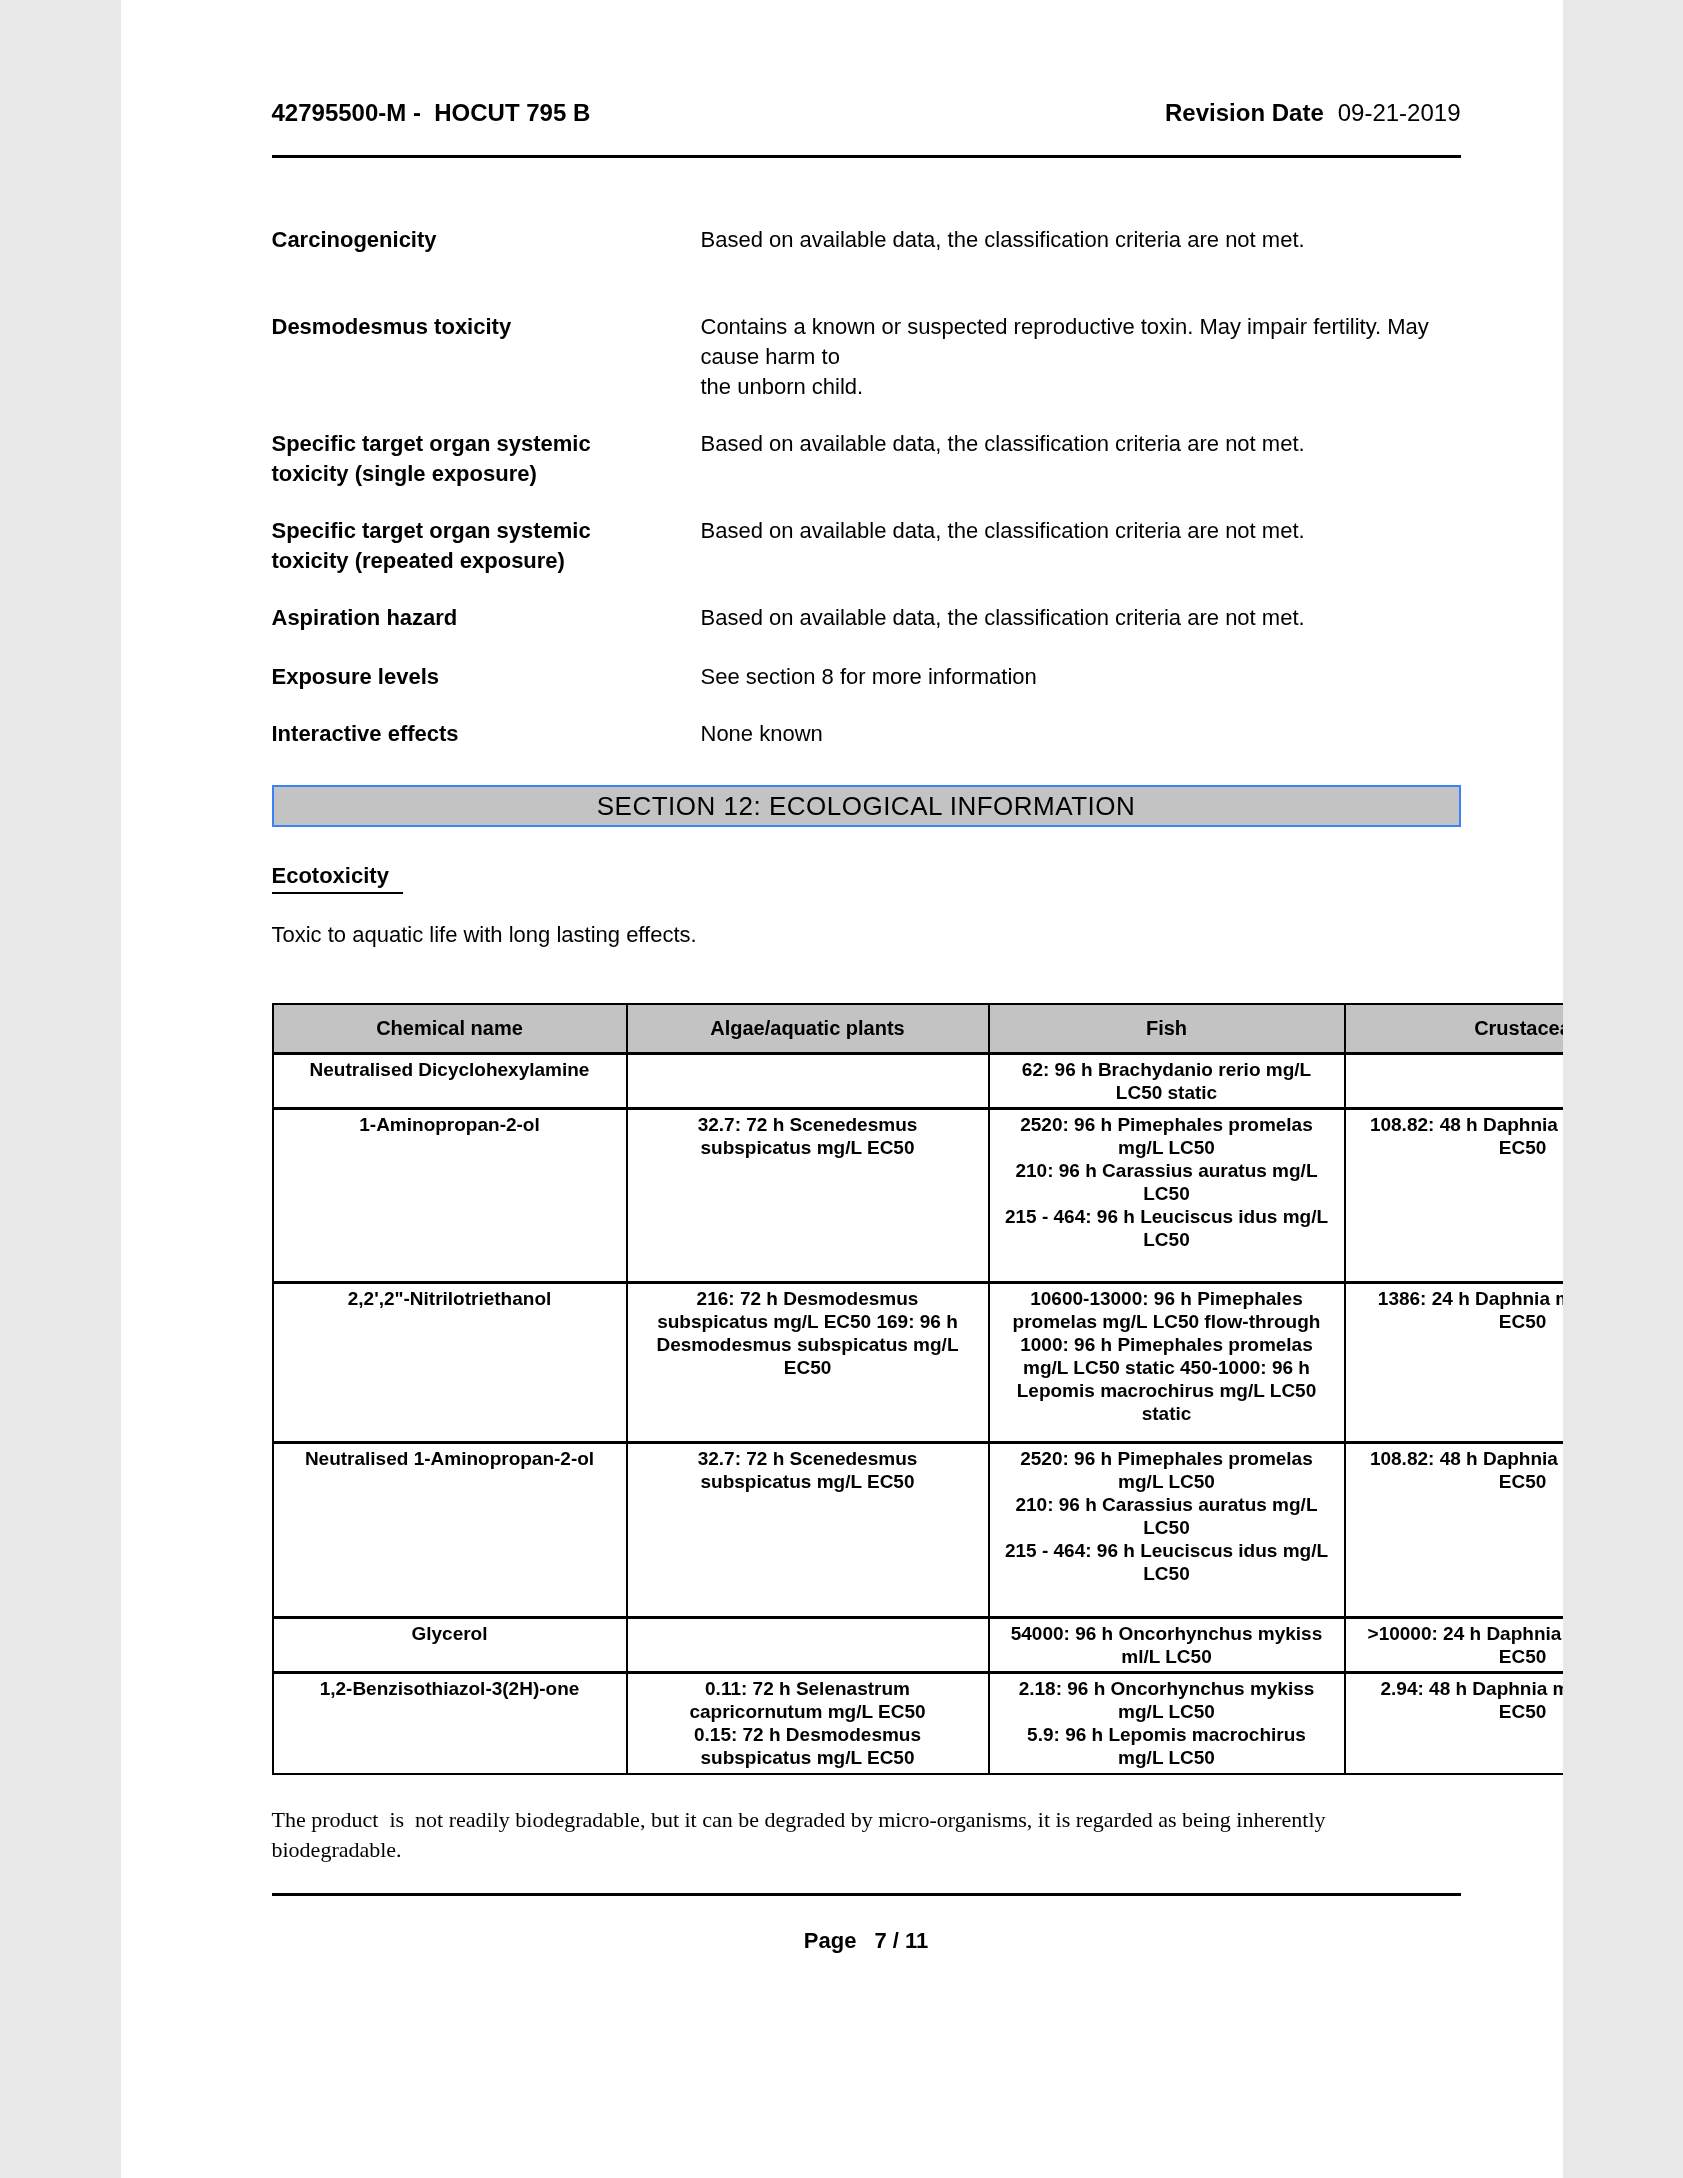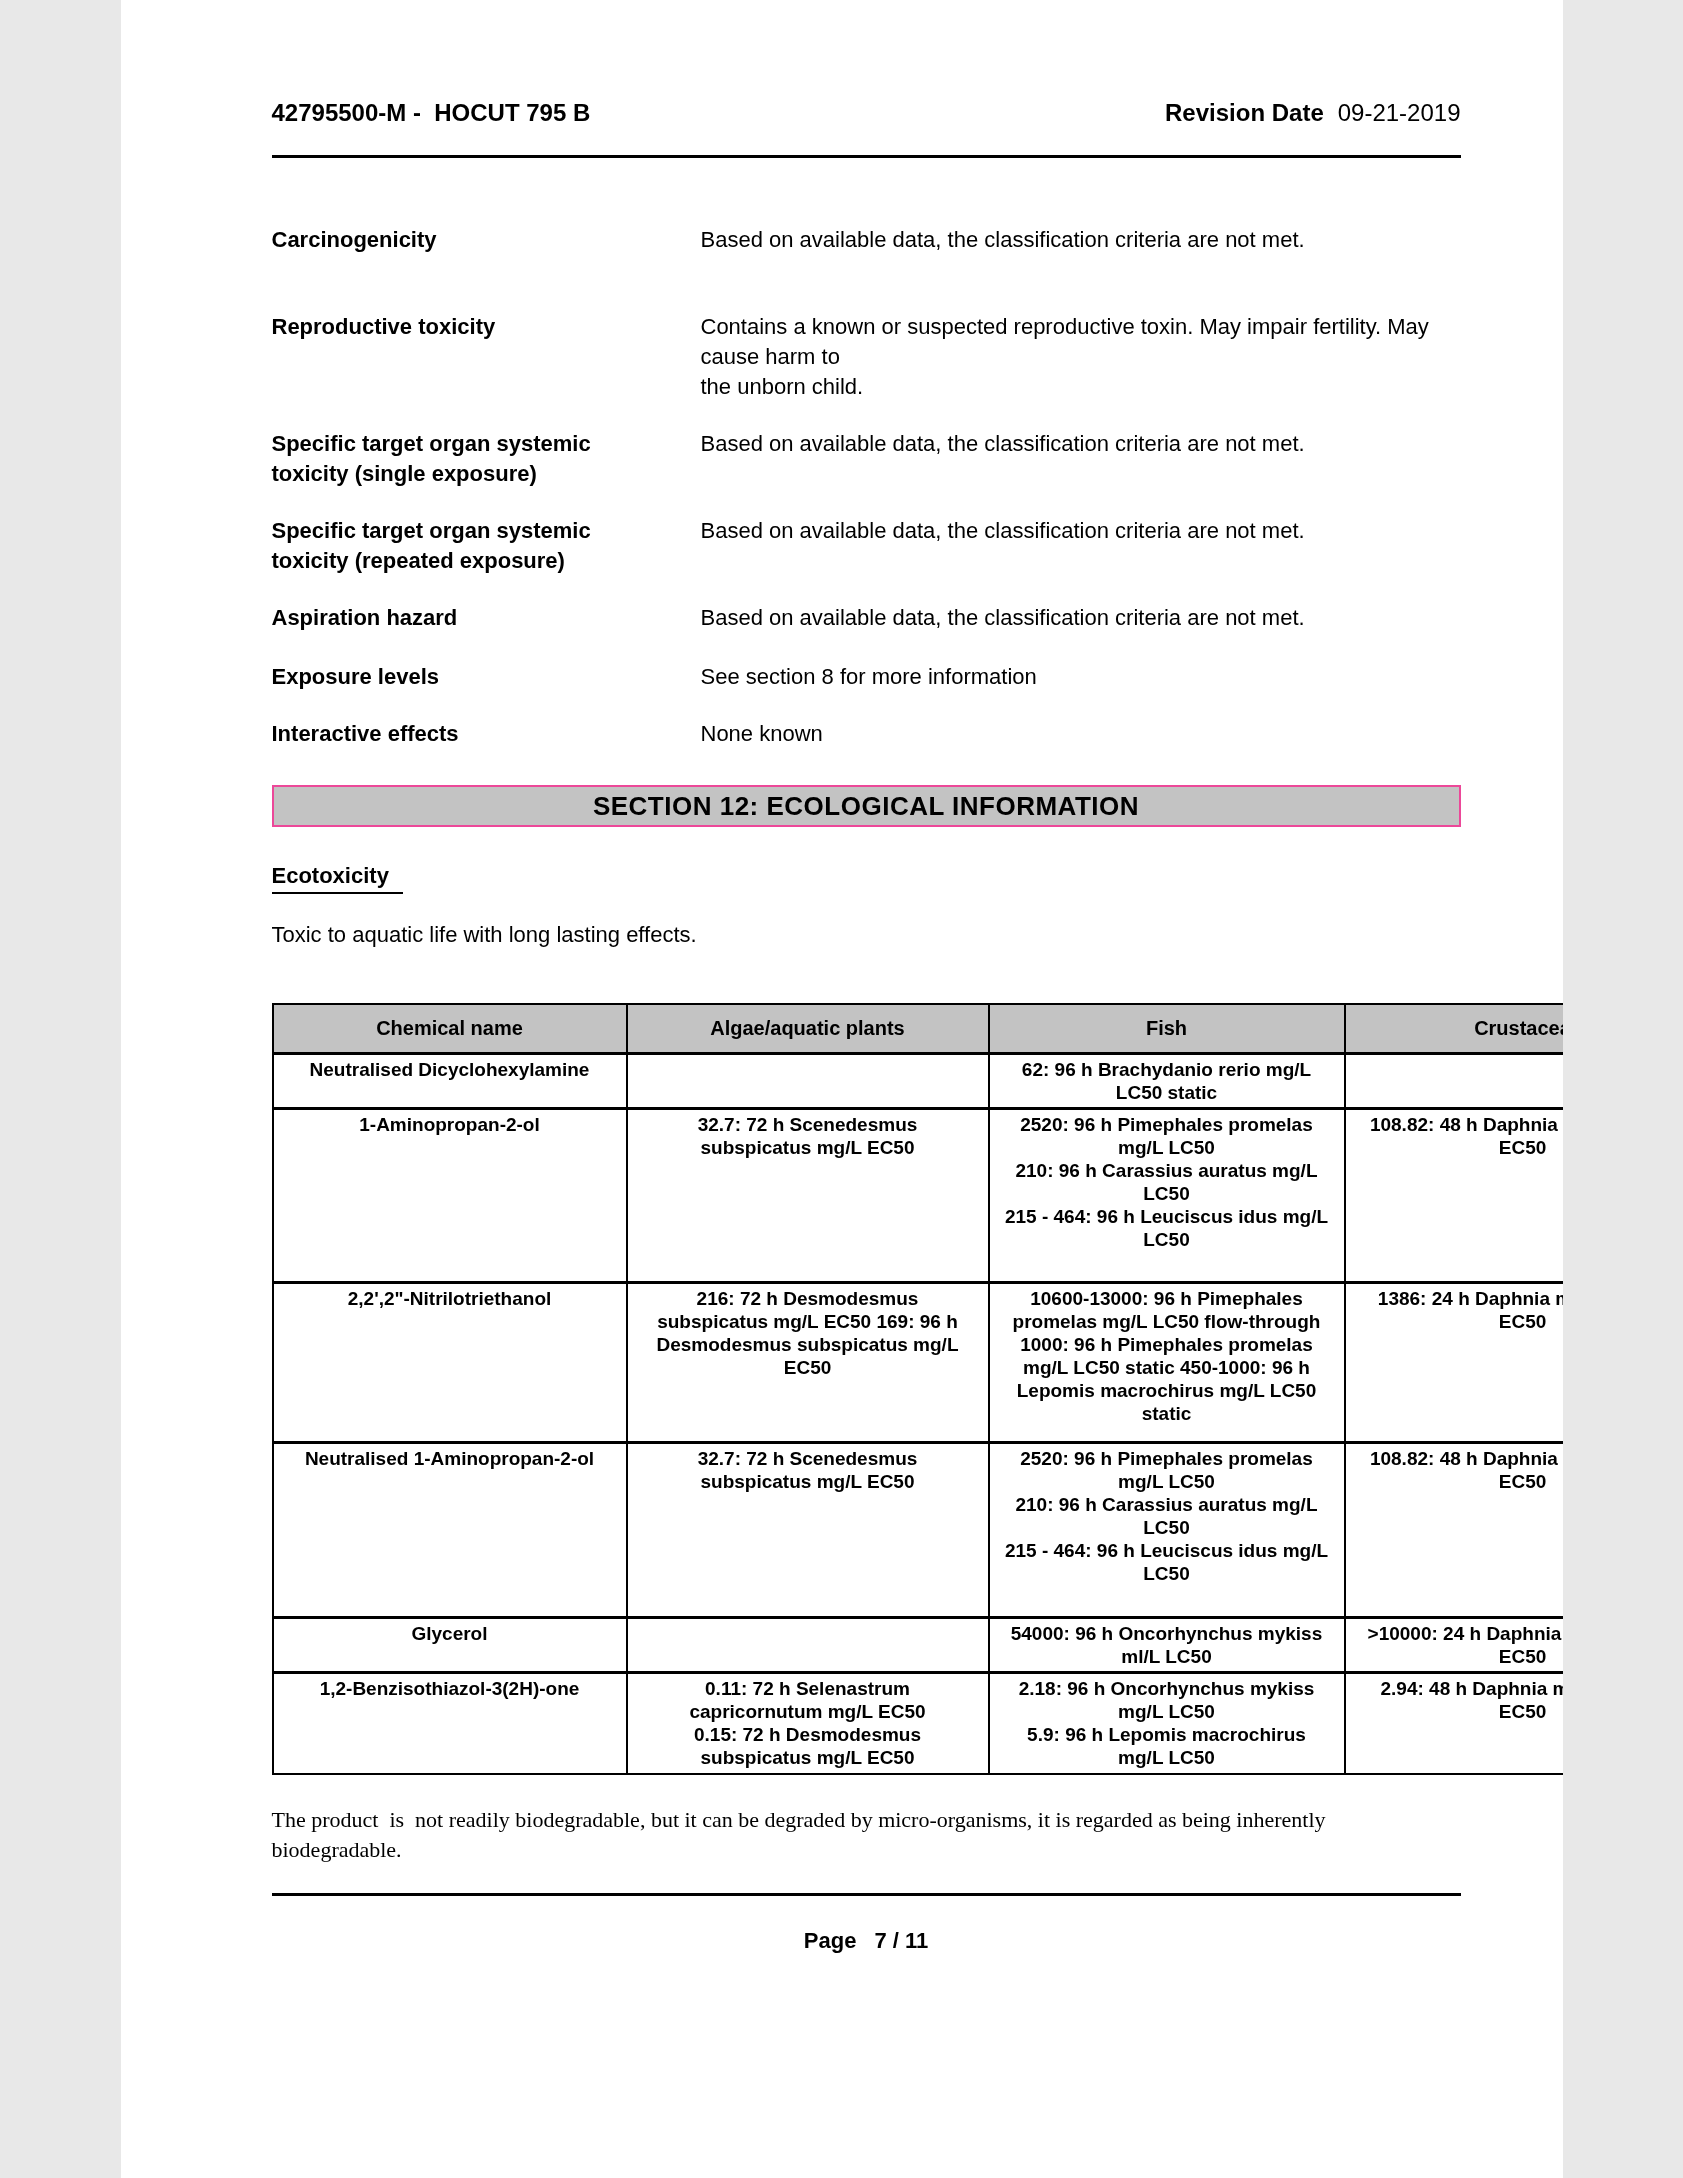--- a/index.html
+++ b/index.html
@@ -19,22 +19,22 @@
   
   .kv-section { margin-top: 67px; }
   .kv-row { display: grid; grid-template-columns: 429px 1fr; margin-bottom: 27px;
     font-size: 22px; line-height: 30px; }
   .kv-row.gap-lg { margin-bottom: 57px; }
   .kv-row.gap-md { margin-bottom: 29px; }
   .kv-label { font-weight: bold; white-space: pre-line; padding-right: 20px; }
   .kv-value { white-space: pre-line; }
   
   .section-bar { margin-top: 36px; height: 42px; background: #c3c3c3;
-    border: 2px solid #ec4899; display: flex; align-items: center; justify-content: center;
-    font-weight: bold; font-size: 26px; letter-spacing: 0.5px; }
+    border: 2px solid #3b82f6; display: flex; align-items: center; justify-content: center;
+    font-weight: normal; font-size: 26px; letter-spacing: 0.5px; }
   
   .subhead { margin-top: 34px; font-size: 22px; line-height: 30px; font-weight: bold; }
   .subhead span { display: inline-block; border-bottom: 2px solid #000;
     padding-right: 14px; padding-bottom: 1px; }
   .subhead.persistence { margin-top: 44px; }
   .intro { margin-top: 26px; font-size: 22px; line-height: 30px; }
   .para { margin-top: 30px; font-size: 22px; line-height: 30px; white-space: pre-wrap; font-family: Liberation Serif, serif; }
   
   table.eco { margin-top: 53px; border-collapse: collapse; width: 1430px;
     table-layout: fixed; font-size: 19px; line-height: 23px; }
@@ -69,21 +69,21 @@
     </span>
   </div>
   <hr class="rule">
 
   <div class="kv-section">
     <div class="kv-row gap-lg">
       <div class="kv-label">Carcinogenicity</div>
       <div class="kv-value">Based on available data, the classification criteria are not met.</div>
     </div>
     <div class="kv-row">
-      <div class="kv-label">Reproductive toxicity</div>
+      <div class="kv-label">Desmodesmus toxicity</div>
       <div class="kv-value">Contains a known or suspected reproductive toxin. May impair fertility. May cause harm to
 the unborn child.</div>
     </div>
     <div class="kv-row">
       <div class="kv-label">Specific target organ systemic
 toxicity (single exposure)</div>
       <div class="kv-value">Based on available data, the classification criteria are not met.</div>
     </div>
     <div class="kv-row">
       <div class="kv-label">Specific target organ systemic

